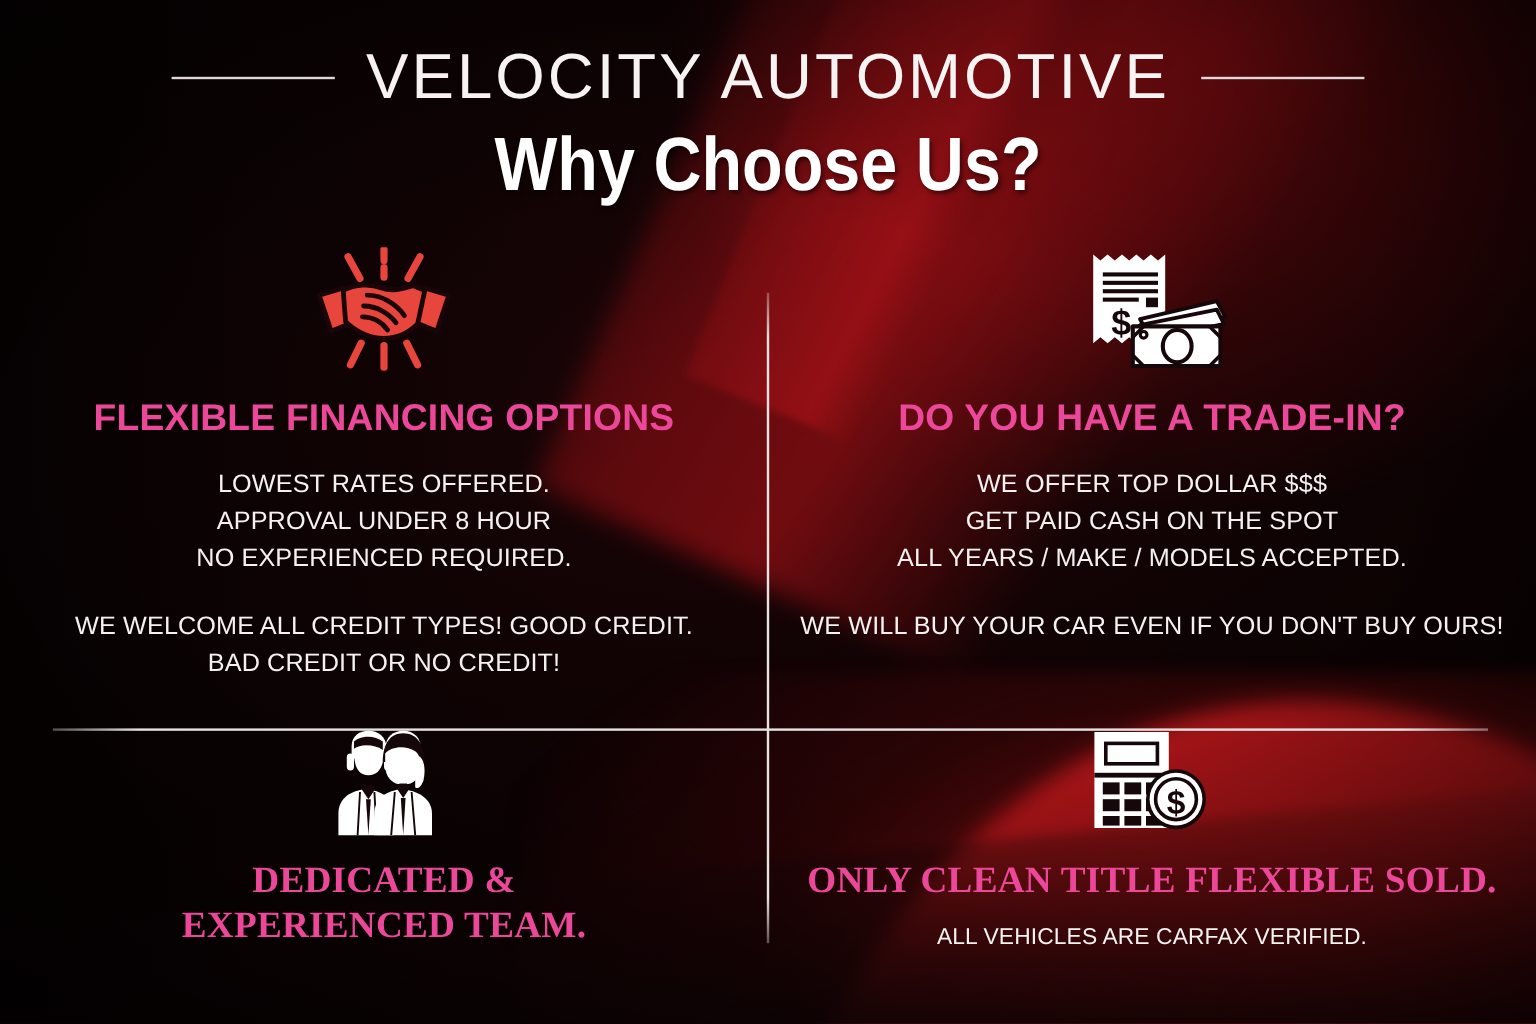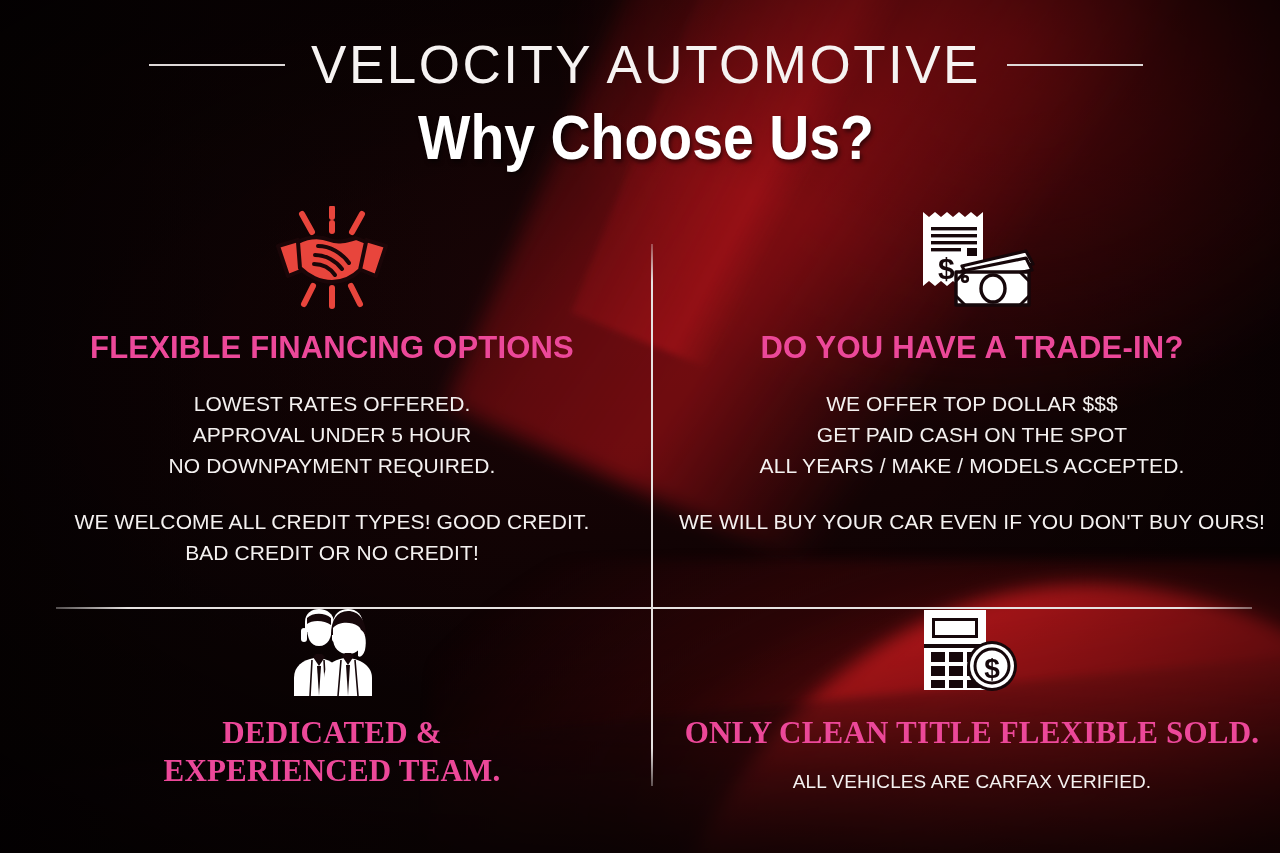--- a/index.html
+++ b/index.html
@@ -78,21 +78,21 @@
     background: radial-gradient(ellipse 78% 72% at 46% 46%, rgba(0,0,0,0.0) 36%, rgba(0,0,0,0.46) 80%, rgba(0,0,0,0.72) 100%);
   }
   .bg-left-dark {
     position: absolute;
     left: 0; top: 0;
     width: 480px; height: 100%;
     background: linear-gradient(90deg, rgba(7,1,2,0.9) 0%, rgba(10,2,3,0.55) 45%, rgba(12,2,3,0.0) 100%);
   }
 
   
-  .content { position: absolute; inset: 0; margin-left: 12px; }
+  .content { position: absolute; inset: 0; }
 
   
   .brand-row {
     position: absolute;
     top: 38px; left: 0; right: 0;
     display: flex;
     align-items: center;
     justify-content: center;
     gap: 26px;
   }
@@ -236,22 +236,22 @@
               <path d="M46 40 C58 40 70 47 77 57" fill="none" stroke="#1a0608" stroke-width="4" stroke-linecap="round"></path>
               <path d="M43 49 C54 49 64 55 70 63" fill="none" stroke="#1a0608" stroke-width="4" stroke-linecap="round"></path>
               <path d="M42 58 C50 58 58 62 63 69" fill="none" stroke="#1a0608" stroke-width="4" stroke-linecap="round"></path>
             </g>
           </svg>
         </div>
         <div class="cell-title">FLEXIBLE FINANCING OPTIONS</div>
         <div class="cell-body">
           <div class="para">
             <div>LOWEST RATES OFFERED.</div>
-            <div>APPROVAL UNDER 5 HOUR</div>
-            <div>NO DOWNPAYMENT REQUIRED.</div>
+            <div>APPROVAL UNDER 8 HOUR</div>
+            <div>NO EXPERIENCED REQUIRED.</div>
           </div>
           <div class="para">
             <div>WE WELCOME ALL CREDIT TYPES! GOOD CREDIT.</div>
             <div>BAD CREDIT OR NO CREDIT!</div>
           </div>
         </div>
       </div>
 
       <div class="cell">
         <div class="cell-icon">

